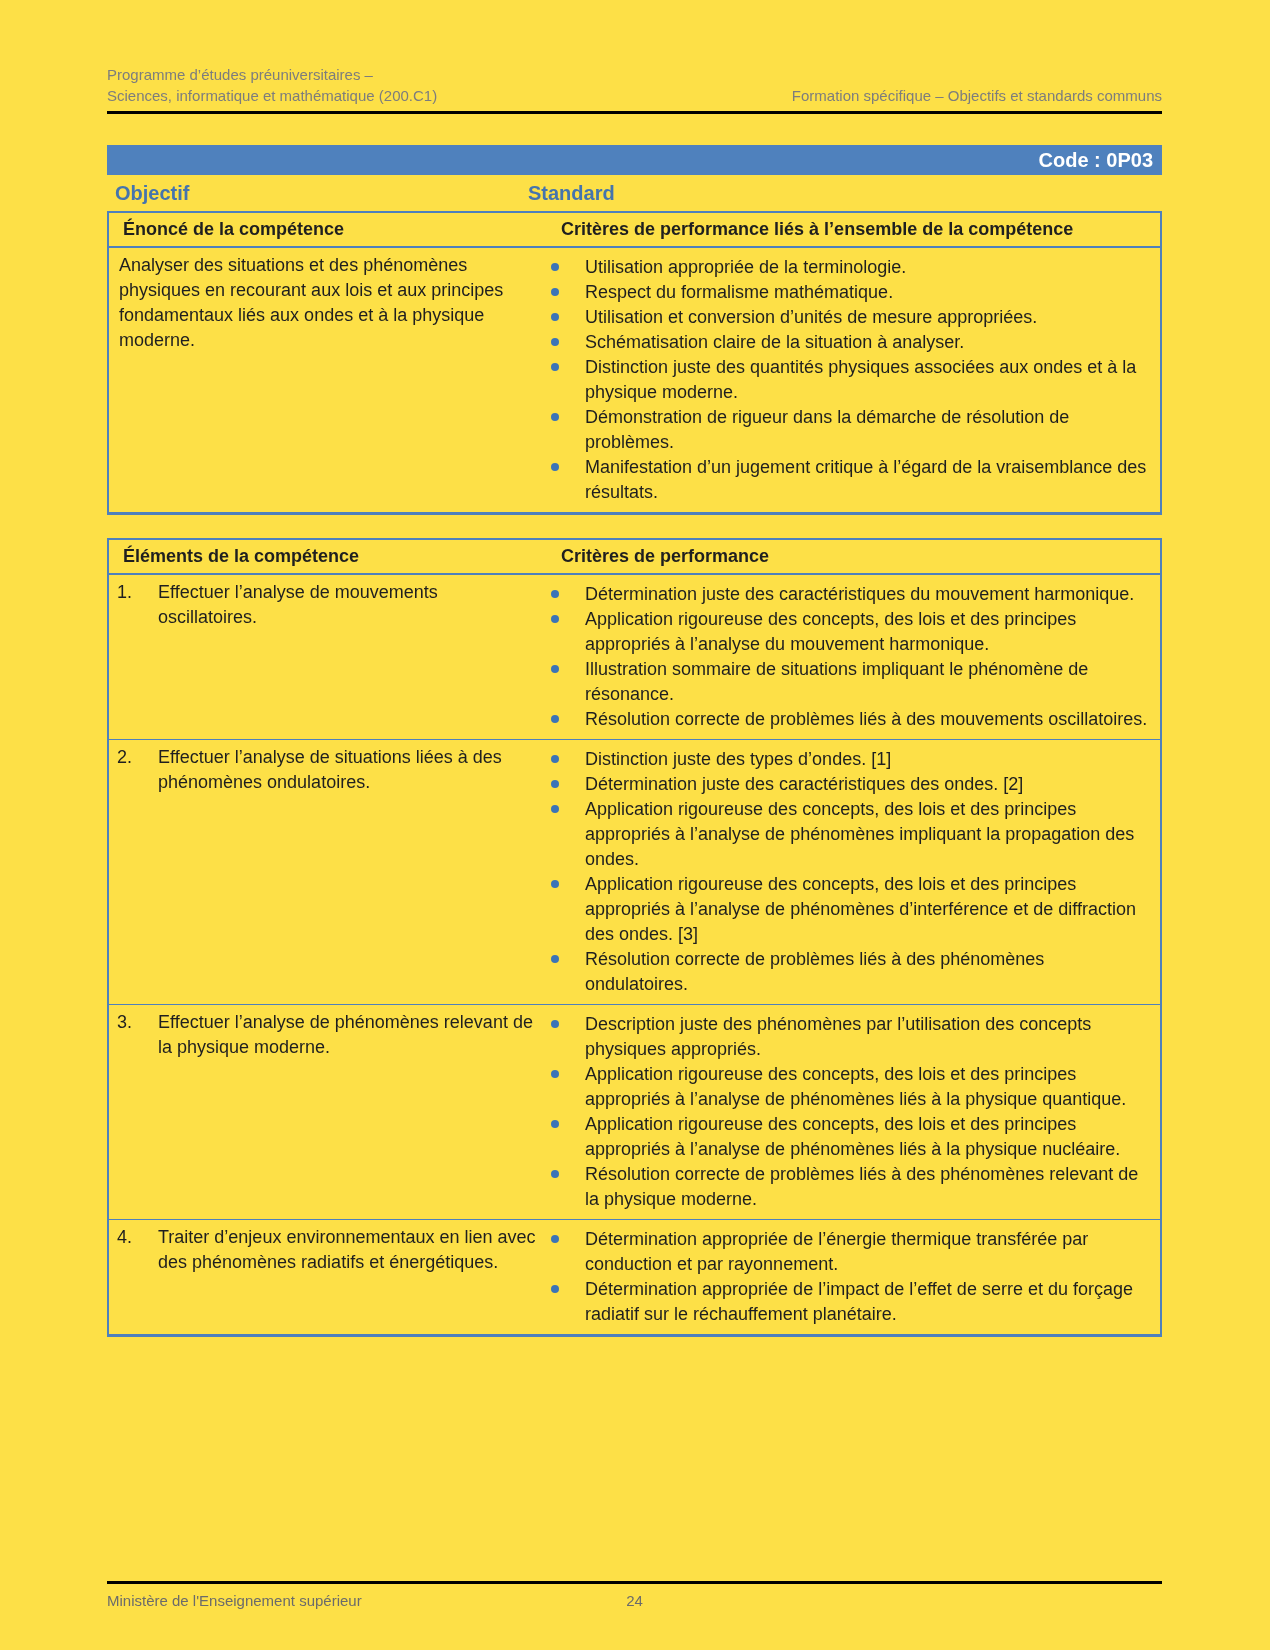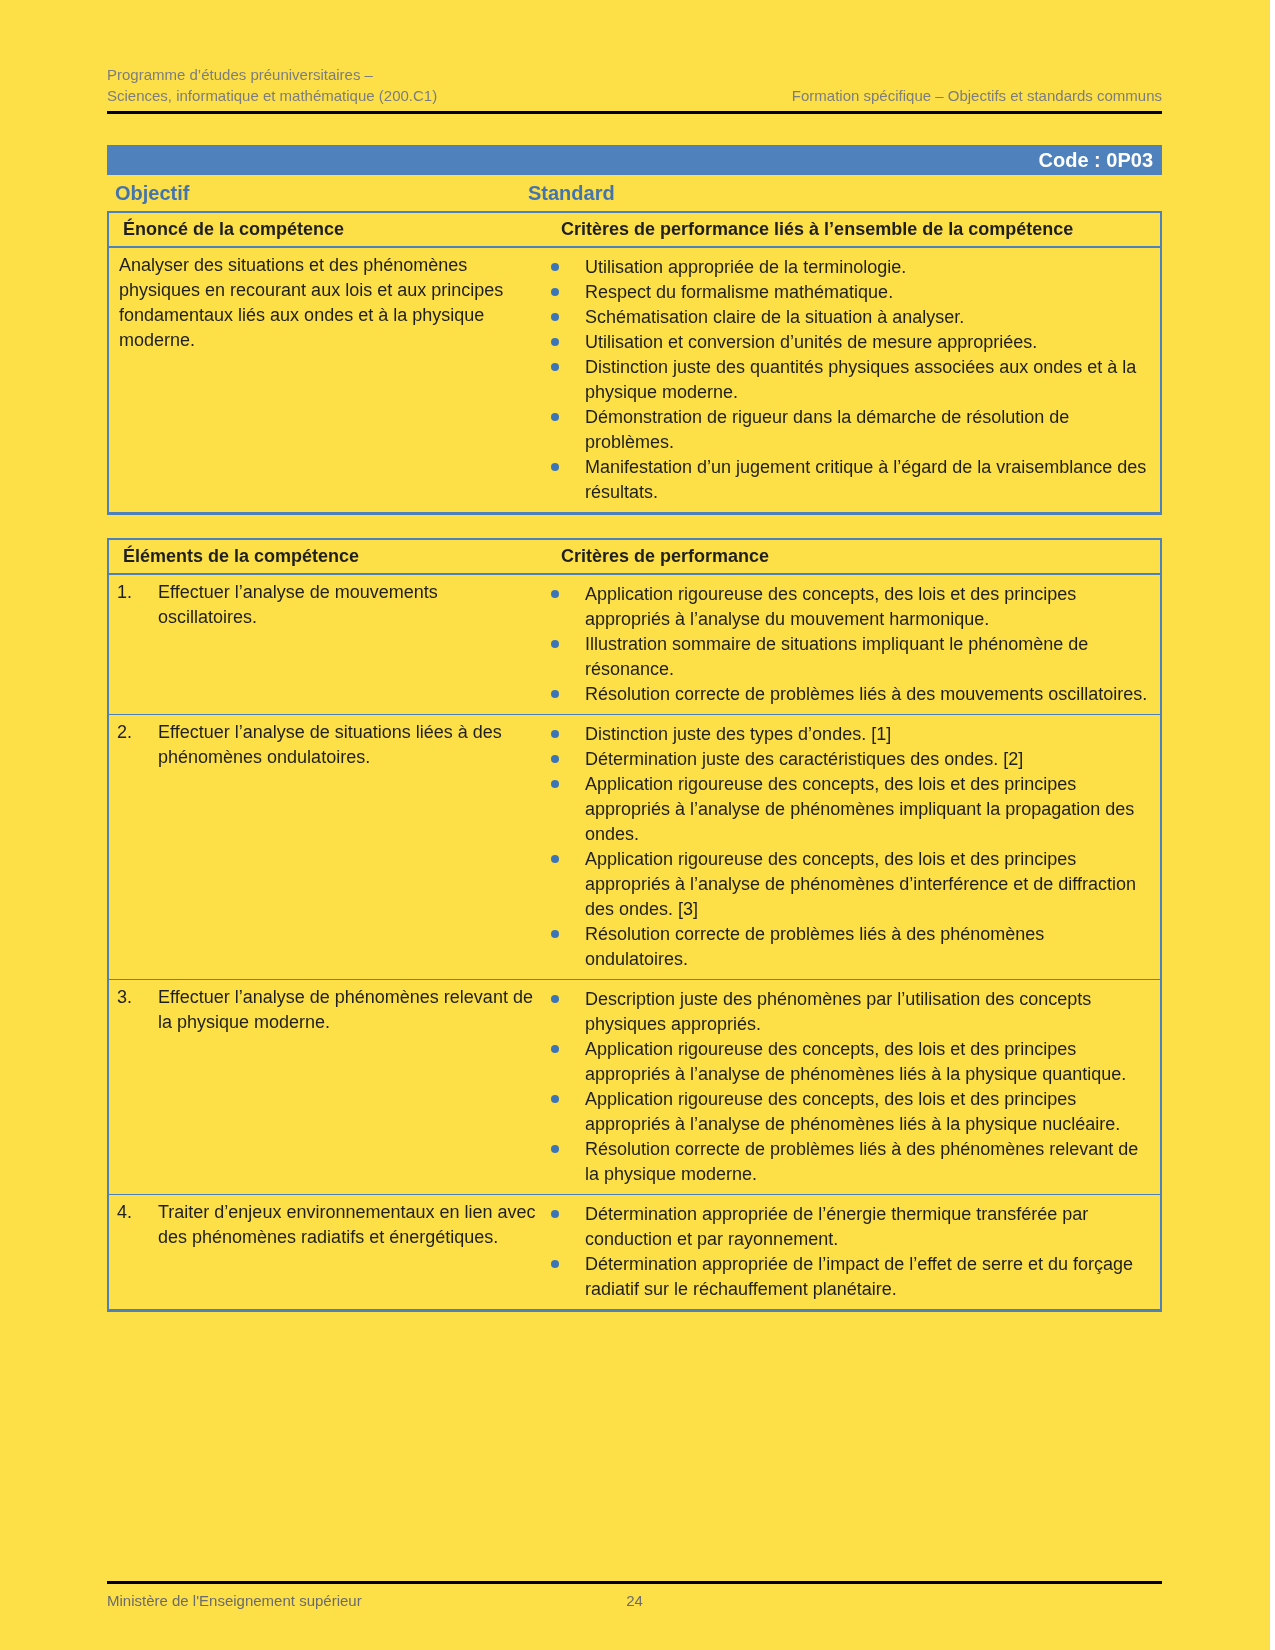--- a/index.html
+++ b/index.html
@@ -105,25 +105,25 @@
             <div class="bullet">
               <span class="dot"></span>
               <span class="bullet-text">Utilisation appropriée de la terminologie.</span>
             </div>
             <div class="bullet">
               <span class="dot"></span>
               <span class="bullet-text">Respect du formalisme mathématique.</span>
             </div>
             <div class="bullet">
               <span class="dot"></span>
+              <span class="bullet-text">Utilisation et conversion d’unités de mesure appropriées.</span>
+            </div>
+            <div class="bullet">
+              <span class="dot"></span>
               <span class="bullet-text">Schématisation claire de la situation à analyser.</span>
-            </div>
-            <div class="bullet">
-              <span class="dot"></span>
-              <span class="bullet-text">Utilisation et conversion d’unités de mesure appropriées.</span>
             </div>
             <div class="bullet">
               <span class="dot"></span>
               <span class="bullet-text">Distinction juste des quantités physiques associées aux ondes et à la physique moderne.</span>
             </div>
             <div class="bullet">
               <span class="dot"></span>
               <span class="bullet-text">Démonstration de rigueur dans la démarche de résolution de problèmes.</span>
             </div>
             <div class="bullet">
@@ -142,20 +142,24 @@
     </div>
   <div class="t-row body">
         <div class="num-cell">
           <span class="num">1.</span>
           <span>Effectuer l’analyse de mouvements oscillatoires.</span>
         </div>
         <div class="cell right">
           <div class="bullets">
             <div class="bullet">
               <span class="dot"></span>
+              <span class="bullet-text">Détermination juste des caractéristiques du mouvement harmonique.</span>
+            </div>
+            <div class="bullet">
+              <span class="dot"></span>
               <span class="bullet-text">Application rigoureuse des concepts, des lois et des principes appropriés à l’analyse du mouvement harmonique.</span>
             </div>
             <div class="bullet">
               <span class="dot"></span>
               <span class="bullet-text">Illustration sommaire de situations impliquant le phénomène de résonance.</span>
             </div>
             <div class="bullet">
               <span class="dot"></span>
               <span class="bullet-text">Résolution correcte de problèmes liés à des mouvements oscillatoires.</span>
             </div>

